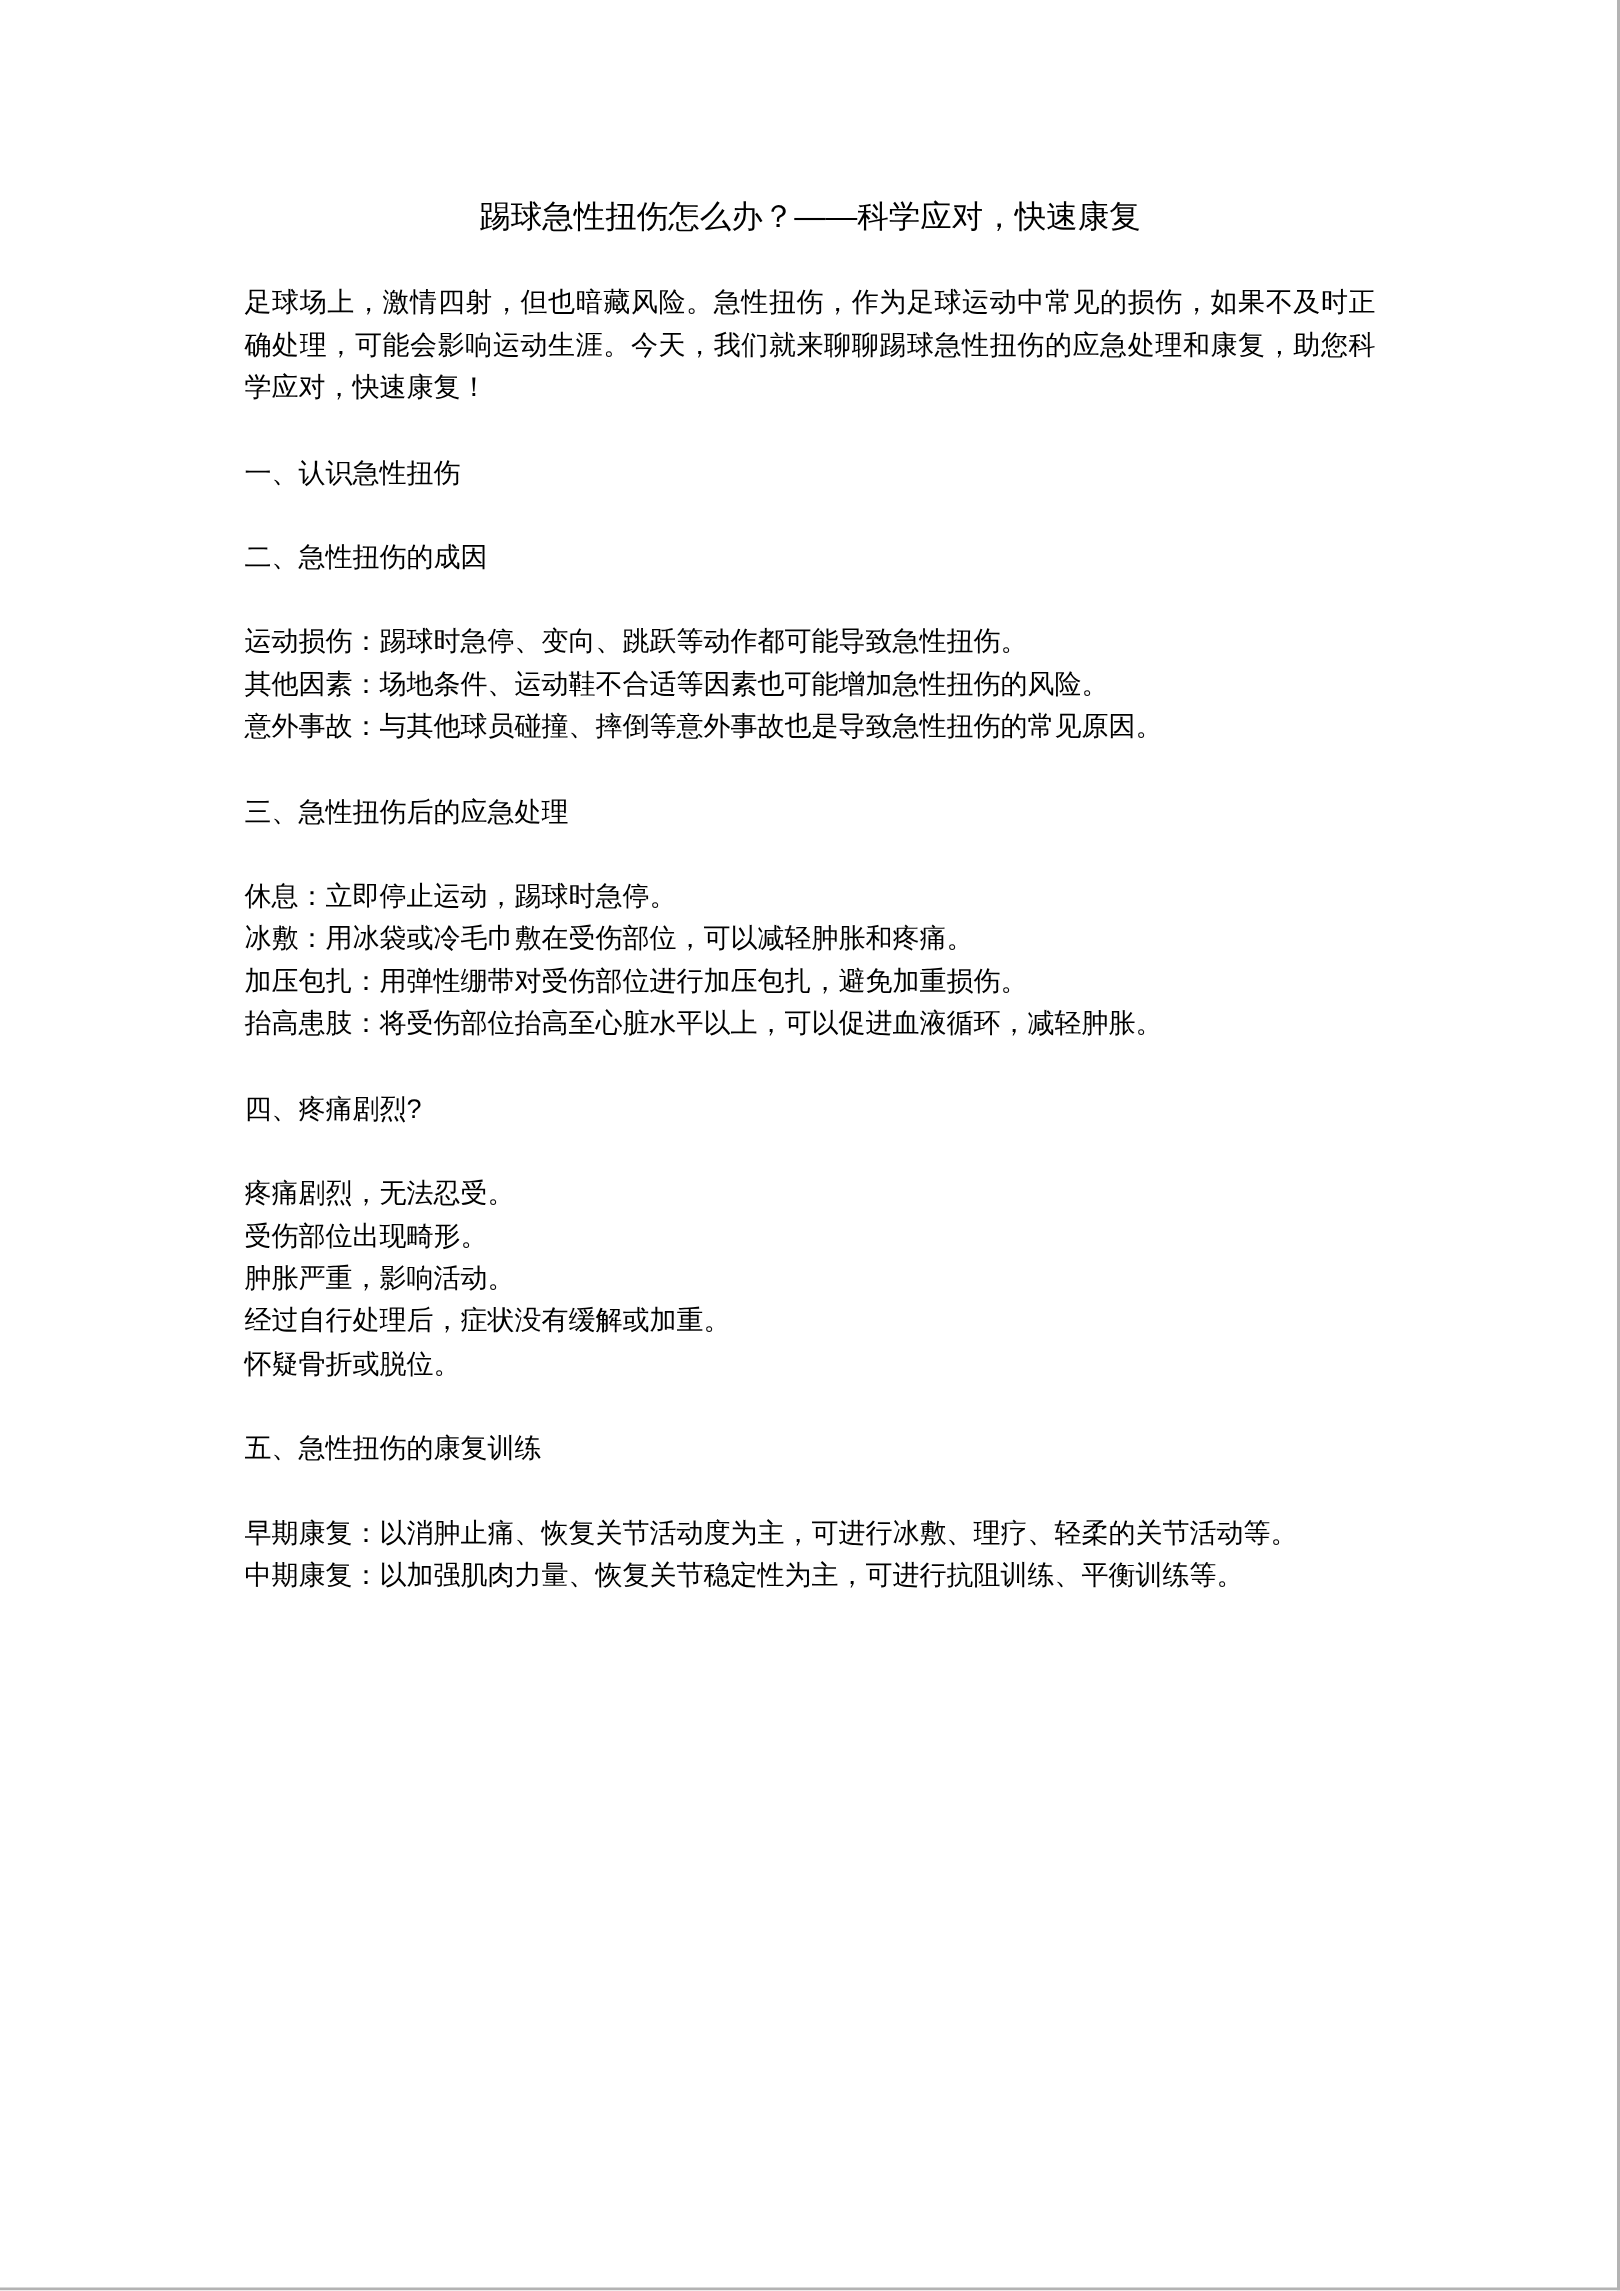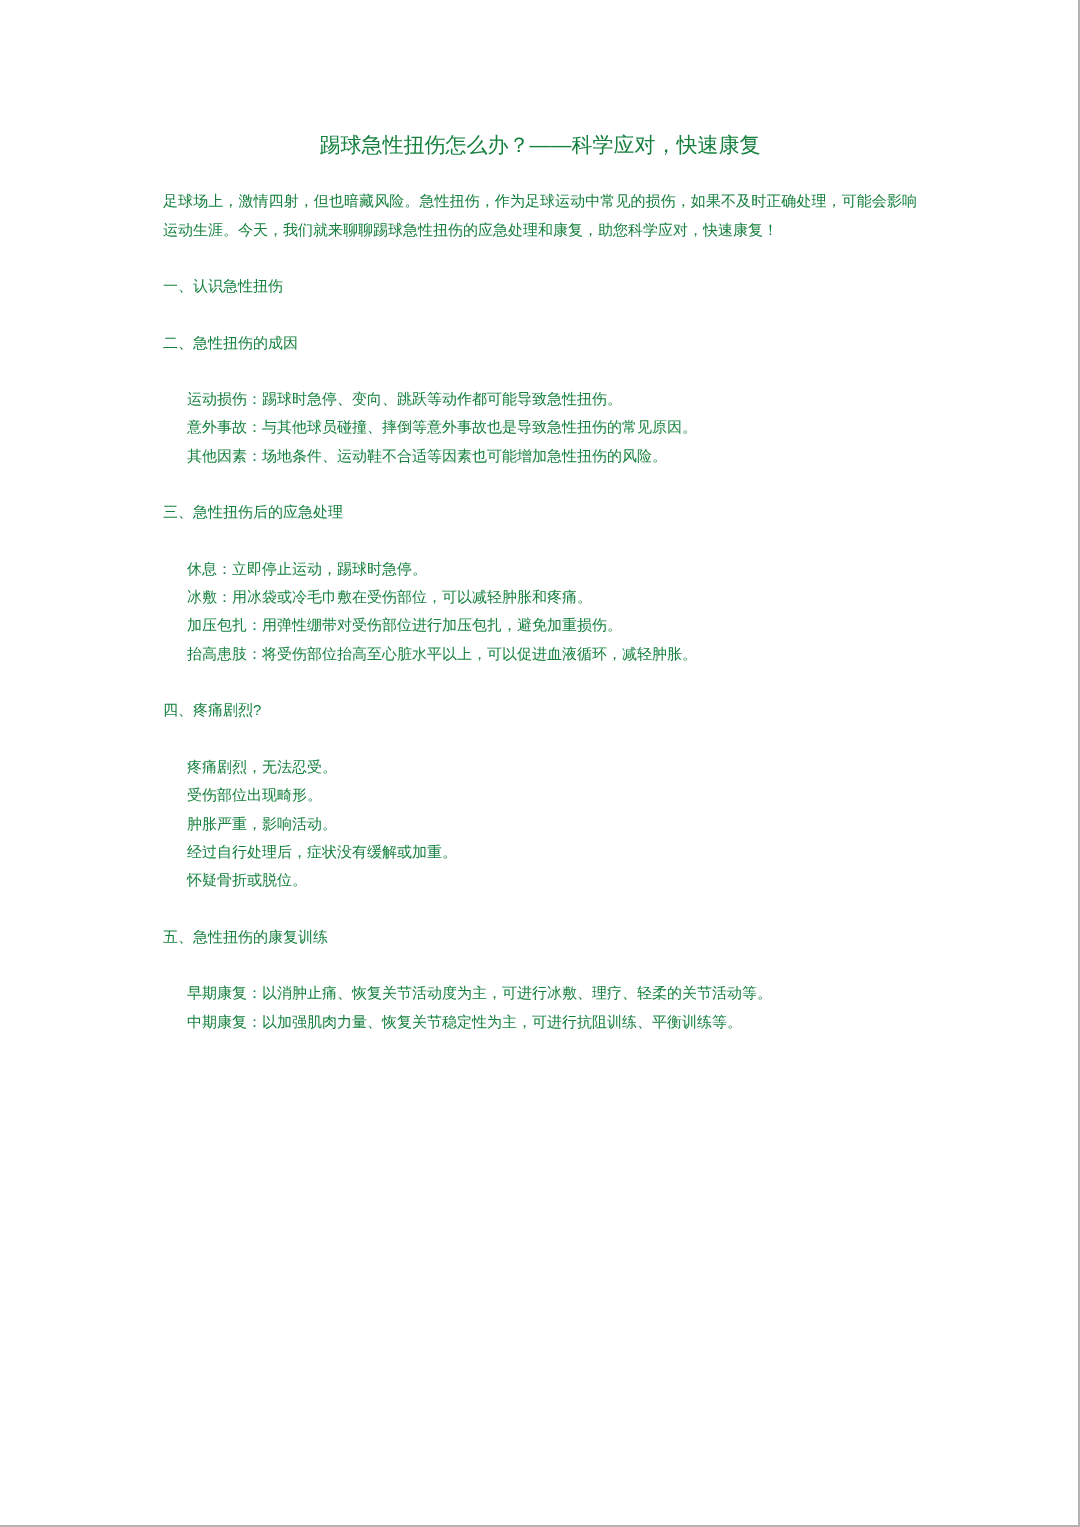--- a/index.html
+++ b/index.html
@@ -12,63 +12,62 @@
     width: 1080px;
     height: 1527px;
     box-sizing: border-box;
     background: #ffffff;
     border-right: 2px solid #b3b3b3;
     border-bottom: 2px solid #b3b3b3;
     padding: 131px 161px 0 163px;
     font-family: "Liberation Sans", "DejaVu Sans", sans-serif;
     font-size: 21px;
     line-height: 28.4px;
-    color: #15803d;
+    color: #000000;
     overflow: hidden;
   }
   .title {
     margin: 0 0 28px 0;
     padding: 0;
     font-size: 21px;
     font-weight: normal;
     text-align: center;
   }
   .para {
     margin: 0 0 28px 0;
     padding: 0;
-    font-size: 15px;
+    font-size: 18px;
     font-weight: normal;
   }
   .justify {
     text-align: justify;
     text-justify: inter-ideograph;
   }
   .line {
     display: block;
-    margin-left: 24px;
   }
 </style>
 </head>
 <body>
 
 <div class="page">
 
   <h1 class="title">踢球急性扭伤怎么办？——科学应对，快速康复</h1>
 
   <p class="para justify">足球场上，激情四射，但也暗藏风险。急性扭伤，作为足球运动中常见的损伤，如果不及时正确处理，可能会影响运动生涯。今天，我们就来聊聊踢球急性扭伤的应急处理和康复，助您科学应对，快速康复！</p>
 
   <h2 class="para">一、认识急性扭伤</h2>
 
 
   <h2 class="para">二、急性扭伤的成因</h2>
 
   <div class="para">
     <span class="line">运动损伤：踢球时急停、变向、跳跃等动作都可能导致急性扭伤。</span>
+    <span class="line">其他因素：场地条件、运动鞋不合适等因素也可能增加急性扭伤的风险。</span>
     <span class="line">意外事故：与其他球员碰撞、摔倒等意外事故也是导致急性扭伤的常见原因。</span>
-    <span class="line">其他因素：场地条件、运动鞋不合适等因素也可能增加急性扭伤的风险。</span>
   </div>
 
   <h2 class="para">三、急性扭伤后的应急处理</h2>
 
   <div class="para">
     <span class="line">休息：立即停止运动，踢球时急停。</span>
     <span class="line">冰敷：用冰袋或冷毛巾敷在受伤部位，可以减轻肿胀和疼痛。</span>
     <span class="line">加压包扎：用弹性绷带对受伤部位进行加压包扎，避免加重损伤。</span>
     <span class="line">抬高患肢：将受伤部位抬高至心脏水平以上，可以促进血液循环，减轻肿胀。</span>
   </div>

